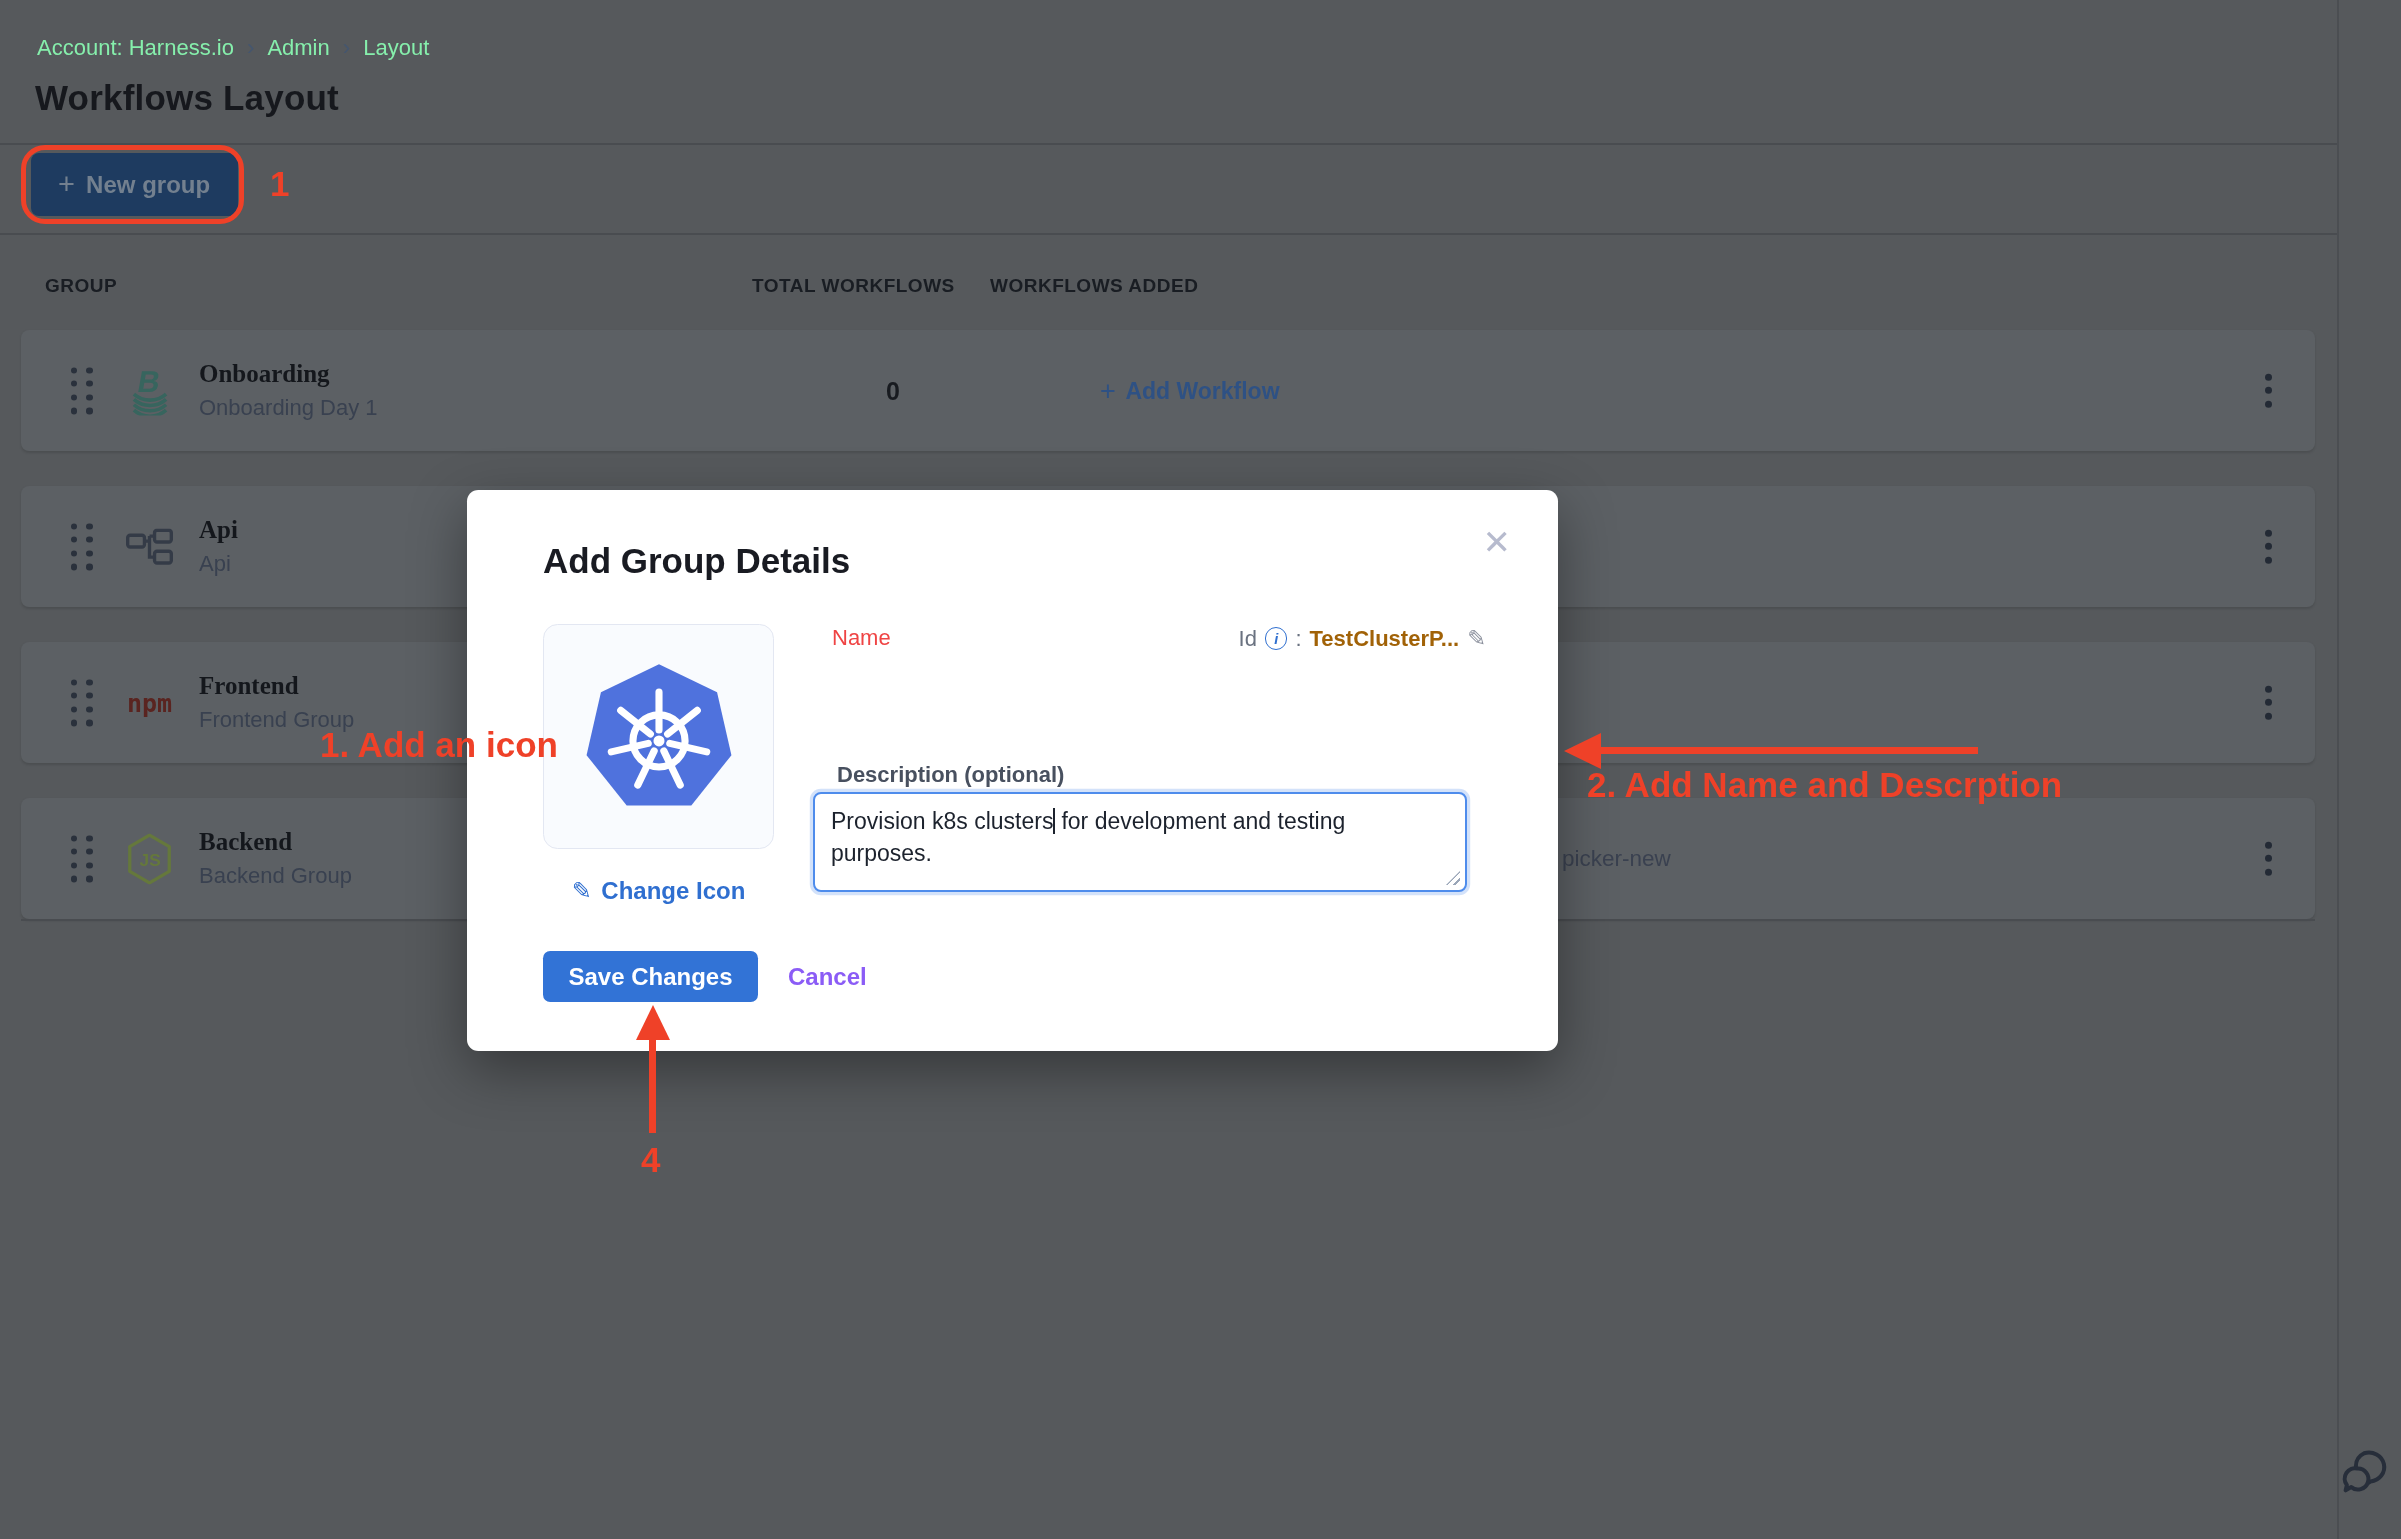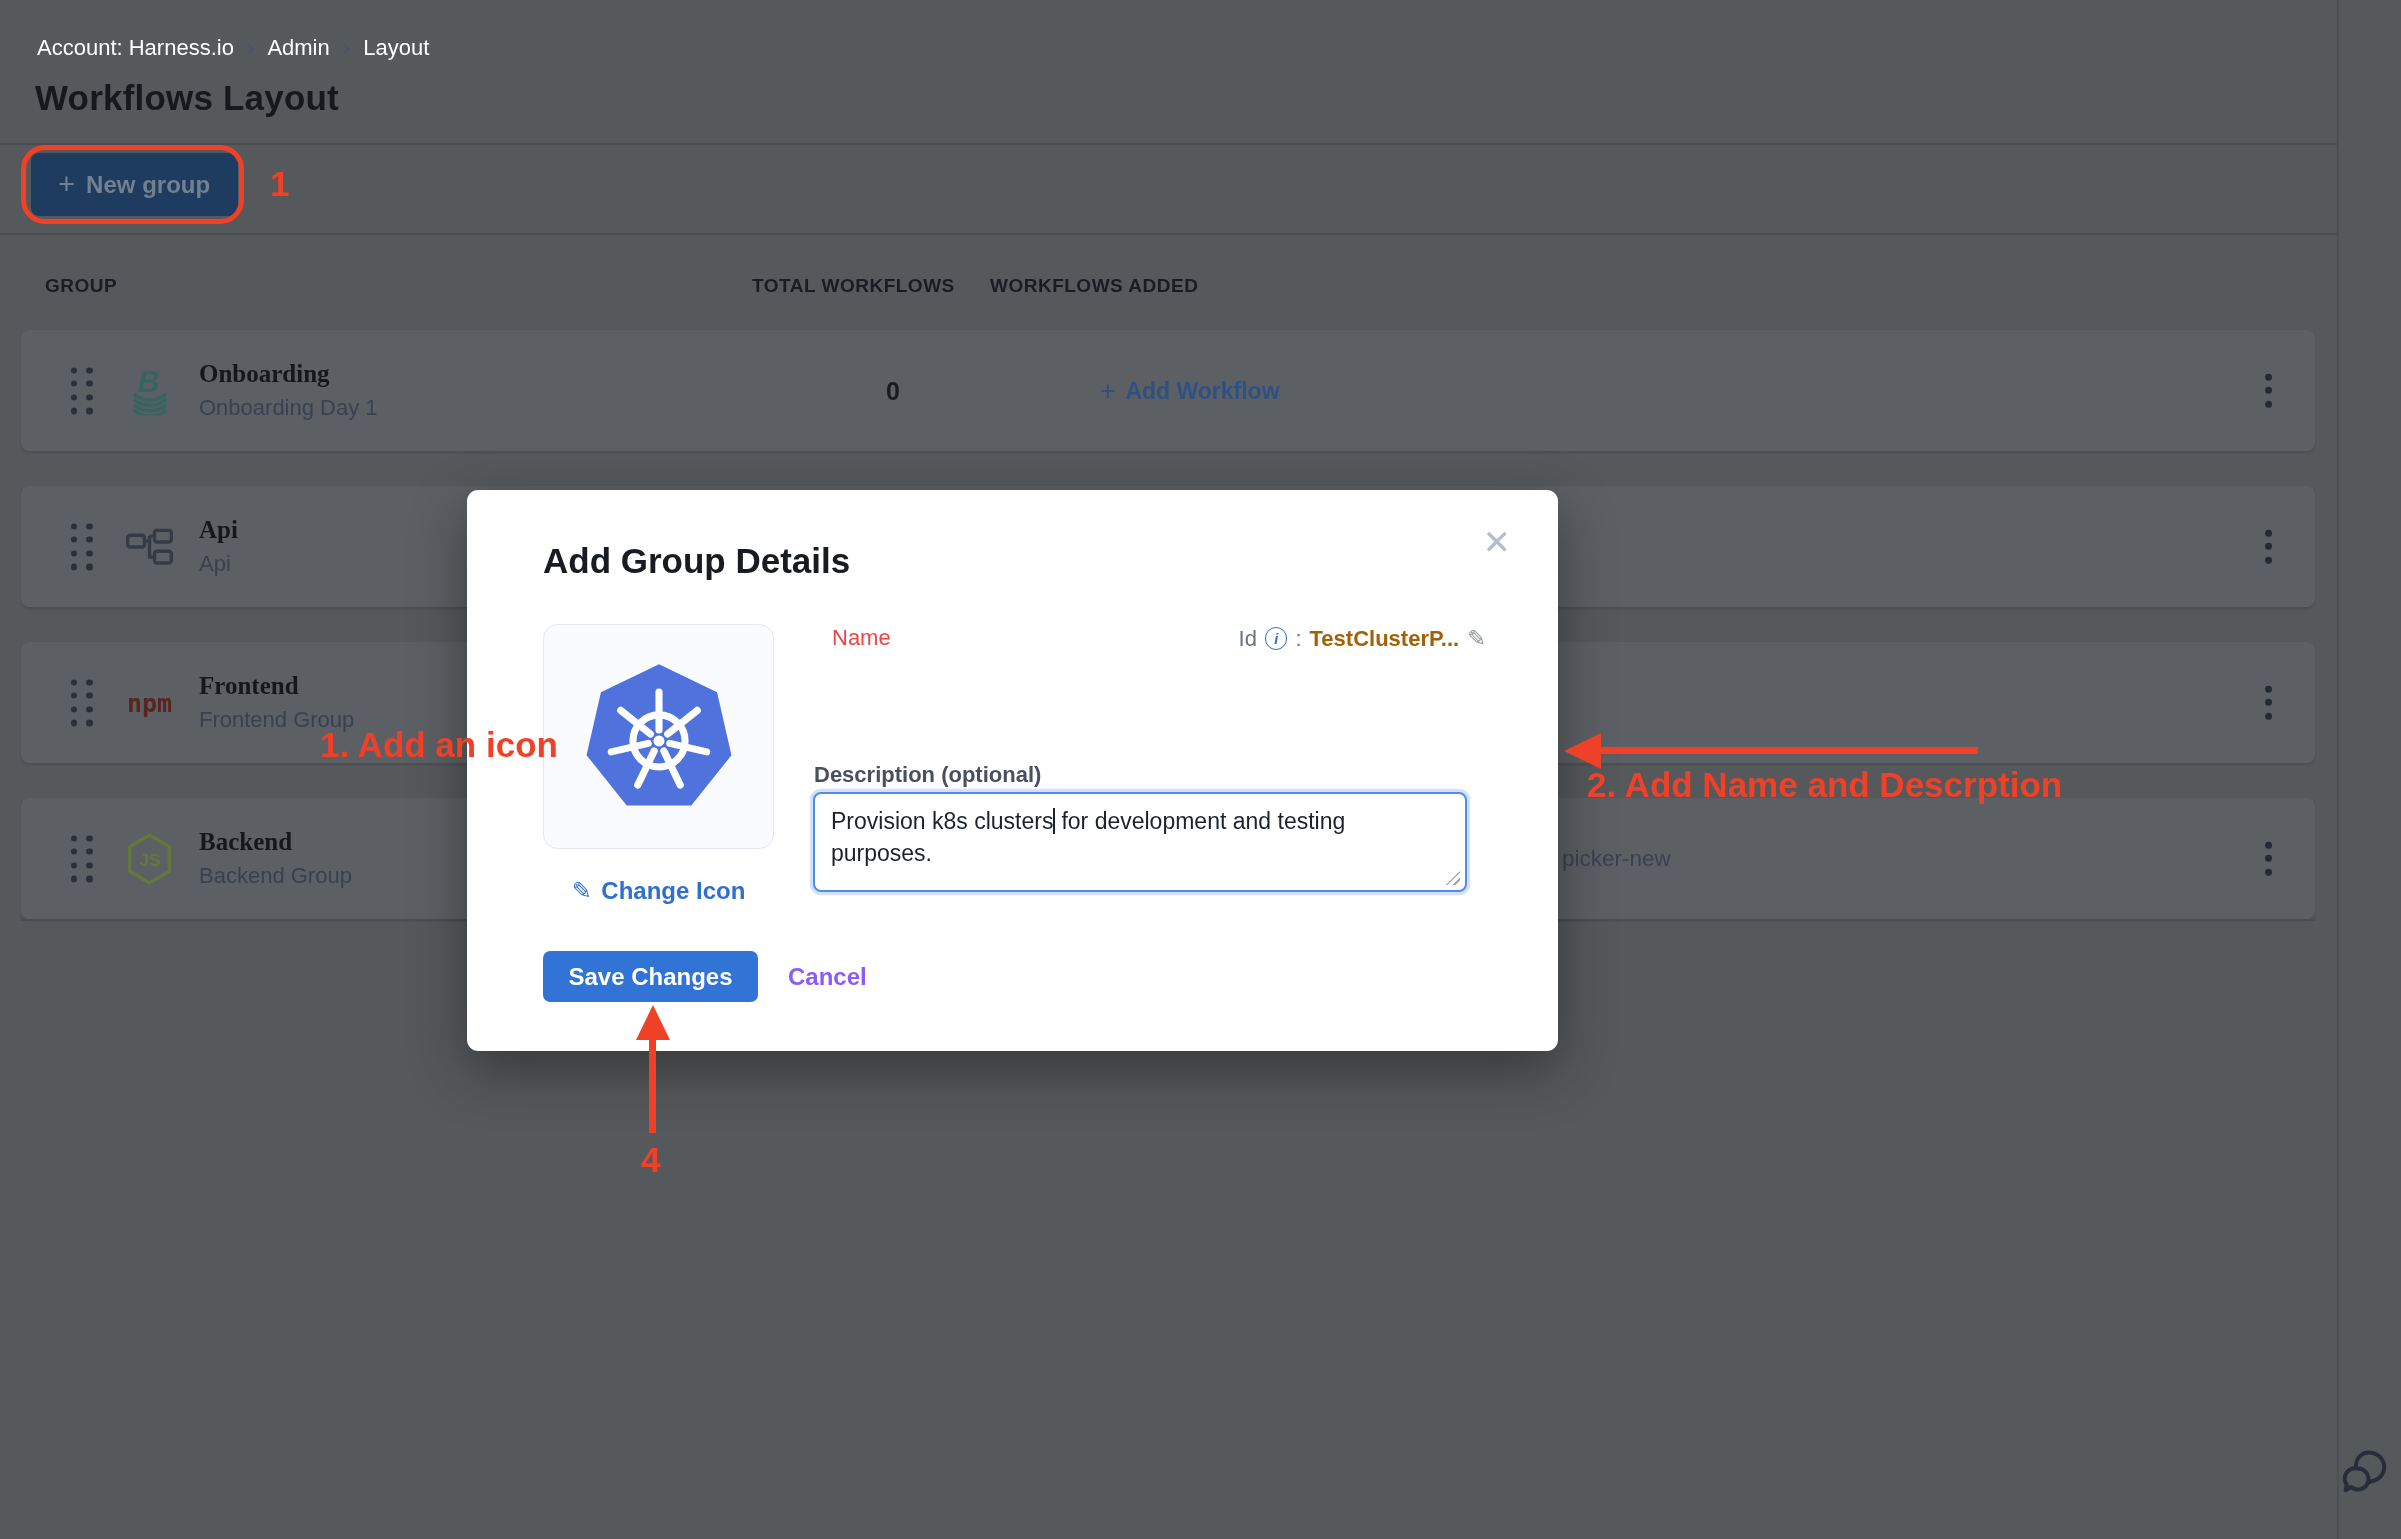--- a/index.html
+++ b/index.html
@@ -5,21 +5,21 @@
   * { margin:0; padding:0; box-sizing:border-box; }
   html,body { width:2401px; height:1540px; overflow:hidden; }
   body { font-family:"Liberation Sans", sans-serif; background:#56595c; position:relative; }
 
   .hairline { position:absolute; background:#494c50; height:1.6px; }
   .vline { position:absolute; background:#4b4e52; width:1.6px; top:0; height:1540px; left:2337px; }
 
   
   .breadcrumb { position:absolute; left:37px; top:35px; display:flex; gap:13px; font-size:22px; color:#4d6b97; align-items:center; }
   .breadcrumb .sep { color:#45566e; font-size:22.5px; }
-  .breadcrumb a { color:#ffffff; text-decoration:none; cursor:pointer; }
+  .breadcrumb a { color:#86efac; text-decoration:none; cursor:pointer; }
   .page-title { position:absolute; left:35px; top:68px; font-size:35px; font-weight:bold; color:#16181d; letter-spacing:0.2px;margin-top:10px; }
 
   .new-group-btn { position:absolute; left:30.5px; top:153px; width:207px; height:63px; background:#1e3b60; border:none; border-radius:8px;
     display:flex; align-items:center; justify-content:center; gap:11.3px; color:#73808f; font-size:24px; font-weight:600; cursor:pointer; font-family:inherit; }
   .new-group-btn .plus { font-size:29px; font-weight:400; }
 
   .col-header { position:absolute; top:275px; font-size:19px; font-weight:bold; color:#191d23; letter-spacing:0.5px; }
 
   .row-card { position:absolute; left:21px; width:2294px; height:121px; background:#5c6064; border-radius:8px; box-shadow:0 1.6px 2.4px rgba(0,0,0,0.12); }
   .drag-handle { position:absolute; left:50px; top:50%; transform:translateY(-50%); display:grid; grid-template-columns:6.4px 6.4px; grid-auto-rows:6.4px; gap:7.2px 8.8px; cursor:grab; }
@@ -50,21 +50,21 @@
     color:#2f6fd0; font-size:24px; font-weight:bold; cursor:pointer; }
   .change-icon .pencil { font-size:24px; font-weight:400; }
   .field-label { position:absolute; font-size:22px; color:#ef4444; }
   .id-row { position:absolute; top:135px; right:72px; display:flex; align-items:center; gap:8px; font-size:22px; color:#6a7280; }
   .info-badge { width:22.5px; height:22.5px; border:1.6px solid #2f6fd0; border-radius:50%; color:#2f6fd0; font-size:14.5px; font-weight:bold;
     display:flex; align-items:center; justify-content:center; font-style:italic; cursor:pointer; }
   .id-value { color:#a16207; font-weight:600; cursor:pointer; }
   .id-pencil { color:#8a8f9c; font-size:22.5px; cursor:pointer; }
   .name-input { position:absolute; left:365px; top:170px; width:654px; height:51px; border:1.6px solid #d5dae1; border-radius:7.2px; background:#fff;
     font-family:inherit; font-size:23px; color:#1c222d; padding:0 17.7px; }
-  .desc-label { position:absolute; left:347px; top:272px; font-size:22px; font-weight:bold; color:#48505f; }
+  .desc-label { position:absolute; left:370px; top:272px; font-size:22px; font-weight:bold; color:#48505f; }
   .desc-box { position:absolute; left:346px; top:302px; width:654px; height:100px; border:2.4px solid #4e8cec; border-radius:8px; background:#fff;
     box-shadow:0 0 0 3.2px rgba(78,140,236,0.25); padding:11.3px 16px; font-size:23px; color:#1c222d; line-height:32px; cursor:text; }
   .caret { display:inline-block; width:1.6px; height:26px; background:#1c222d; vertical-align:-4.8px; }
   .resize-grip { position:absolute; right:4.8px; bottom:4.8px; width:14.5px; height:14.5px;
     background:repeating-linear-gradient(135deg, transparent 0 3.2px, #9aa6b8 3.2px 5.6px); clip-path:polygon(100% 0, 100% 100%, 0 100%); }
   .save-btn { position:absolute; left:76px; top:461px; width:215px; height:51px; background:#3273d6; color:#ffffff; border:none; border-radius:7.2px;
     font-family:inherit; font-size:24px; font-weight:bold; cursor:pointer; }
   .cancel-link { position:absolute; left:321px; top:461px; height:51px; display:flex; align-items:center; color:#8b5cf6; font-size:24px; font-weight:bold; cursor:pointer; }
 
   

